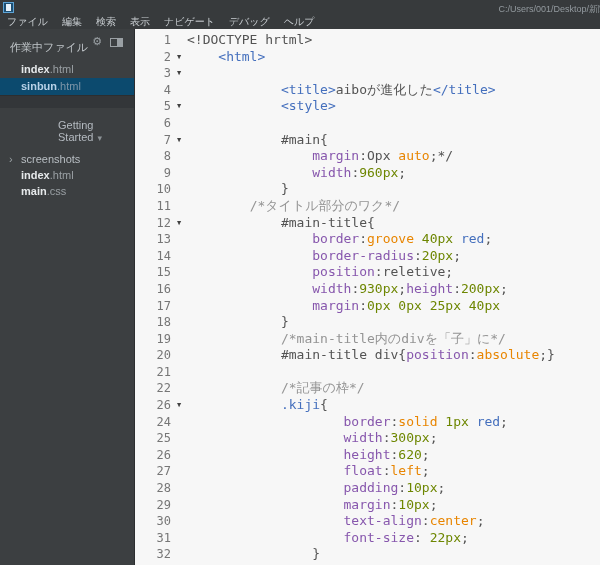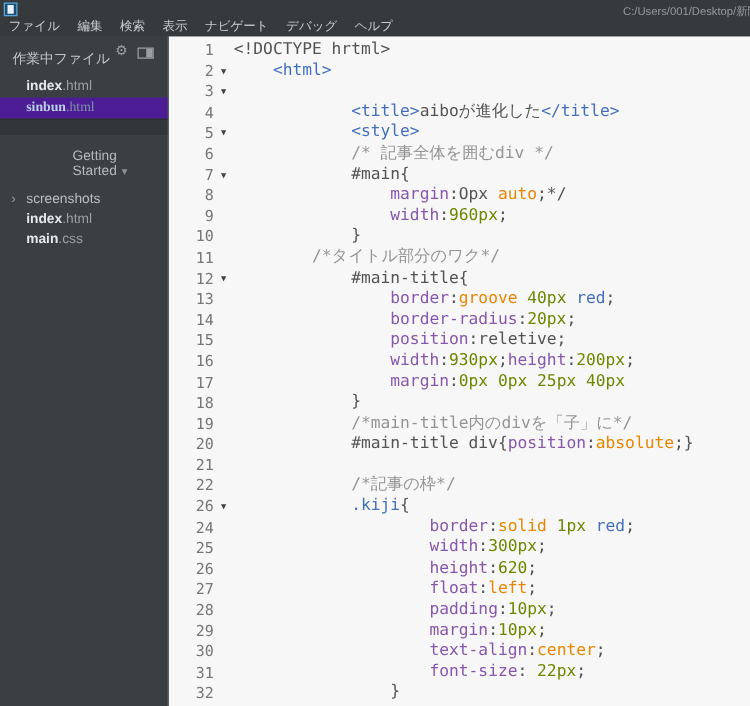--- a/index.html
+++ b/index.html
@@ -5,37 +5,37 @@
   * { margin:0; padding:0; box-sizing:border-box; }
   html,body { width:600px; height:565px; overflow:hidden; }
   body { font-family:"Liberation Sans", sans-serif; background:var(--sidebarBg,#3c3f41); position:relative; }
 
   
   .header { position:absolute; top:0; left:0; width:600px; height:29px; background:var(--headerBg,#373a3c); z-index:5; }
   .titlerow { position:relative; height:14px; }
   .appicon { position:absolute; left:3px; top:2px; width:11px; height:11px; background:#1d4f73; border:1px solid #5ea4d6; display:flex; align-items:center; justify-content:center; }
   .appicon .bar { width:5px; height:7px; background:#e8f2fa; }
   .path { position:absolute; right:-7px; top:3px; font-size:9px; color:#939a9f; white-space:nowrap; }
-  .menurow { display:flex; height:15px; padding-left:7px; }
+  .menurow { display:flex; align-items:center; height:15px; padding-left:7px; }
   .menuitem { font-size:10px; color:#c8cdd1; margin-right:14px; white-space:nowrap; cursor:default; }
 
   
   .main { position:absolute; top:29px; left:0; width:600px; height:536px; display:flex;align-items:flex-end; }
 
   
   .sidebar { width:134px; height:536px; background:var(--sidebarBg,#3c3f41); position:relative; flex:none; }
   .wf-header { position:relative; padding:8px 0 6px 10px; }
   .wf-title { font-size:11px; color:#c2c7cb; }
   .gear-ic { position:absolute; right:32px; top:7px; font-size:11px; color:#9aa0a4; line-height:11px; }
   .split-ic { position:absolute; right:11px; top:9px; width:13px; height:9px; border:1px solid #9aa0a4; }
   .split-ic::after { content:""; position:absolute; right:0; top:0; width:5px; height:7px; background:#9aa0a4; }
   .wf-file { height:17px; line-height:17px; padding-left:21px; font-size:11px; white-space:nowrap; }
   .wf-file .base { color:#e6e9eb; font-weight:bold; }
   .wf-file .ext { color:#9aa0a4; }
-  .wf-file.active { background:#4c1d95;font-family:Liberation Serif, serif; }
+  .wf-file.active { background:#0c4a6e; }
   .wf-file.active .base { color:#b9d2e8; }
   .wf-file.active .ext { color:#7e95a8; }
   .wf-gap { height:13px; background:#333639; border-top:1px solid #2c2e30; }
   .proj-header { padding:11px 0 8px 10px; font-size:11px; color:#b4bac0;margin-left:48px; }
   .proj-header .caret { color:#8d9397; font-size:9px; margin-left:4px; }
   .tree-item { height:16px; line-height:16px; padding-left:21px; font-size:11px; white-space:nowrap; position:relative; }
   .tree-item .chev { position:absolute; left:9px; color:#9aa0a4; font-size:11px; }
   .tree-item .folder-label { color:#b9bfc4; }
   .tree-item .base { color:#e6e9eb; font-weight:bold; }
   .tree-item .ext { color:#9aa0a4; }
@@ -117,21 +117,20 @@
         <span class="code">            <span class="tk-t">&lt;title&gt;</span><span class="tk-d">aiboが進化した</span><span class="tk-t">&lt;/title&gt;</span></span>
       </div>
       <div class="line">
         <span class="num">5</span>
         <span class="fold">▼</span>
         <span class="code">            <span class="tk-t">&lt;style&gt;</span></span>
       </div>
       <div class="line">
         <span class="num">6</span>
         <span class="fold"></span>
-        <span class="code">            <span class="tk-c">/* 記事全体を囲むdiv */</span></span>
       </div>
       <div class="line">
         <span class="num">7</span>
         <span class="fold">▼</span>
         <span class="code">            <span class="tk-d">#main{</span></span>
       </div>
       <div class="line">
         <span class="num">8</span>
         <span class="fold"></span>
         <span class="code">                <span class="tk-p">margin</span><span class="tk-d">:Opx </span><span class="tk-a">auto</span><span class="tk-d">;*/</span></span>

